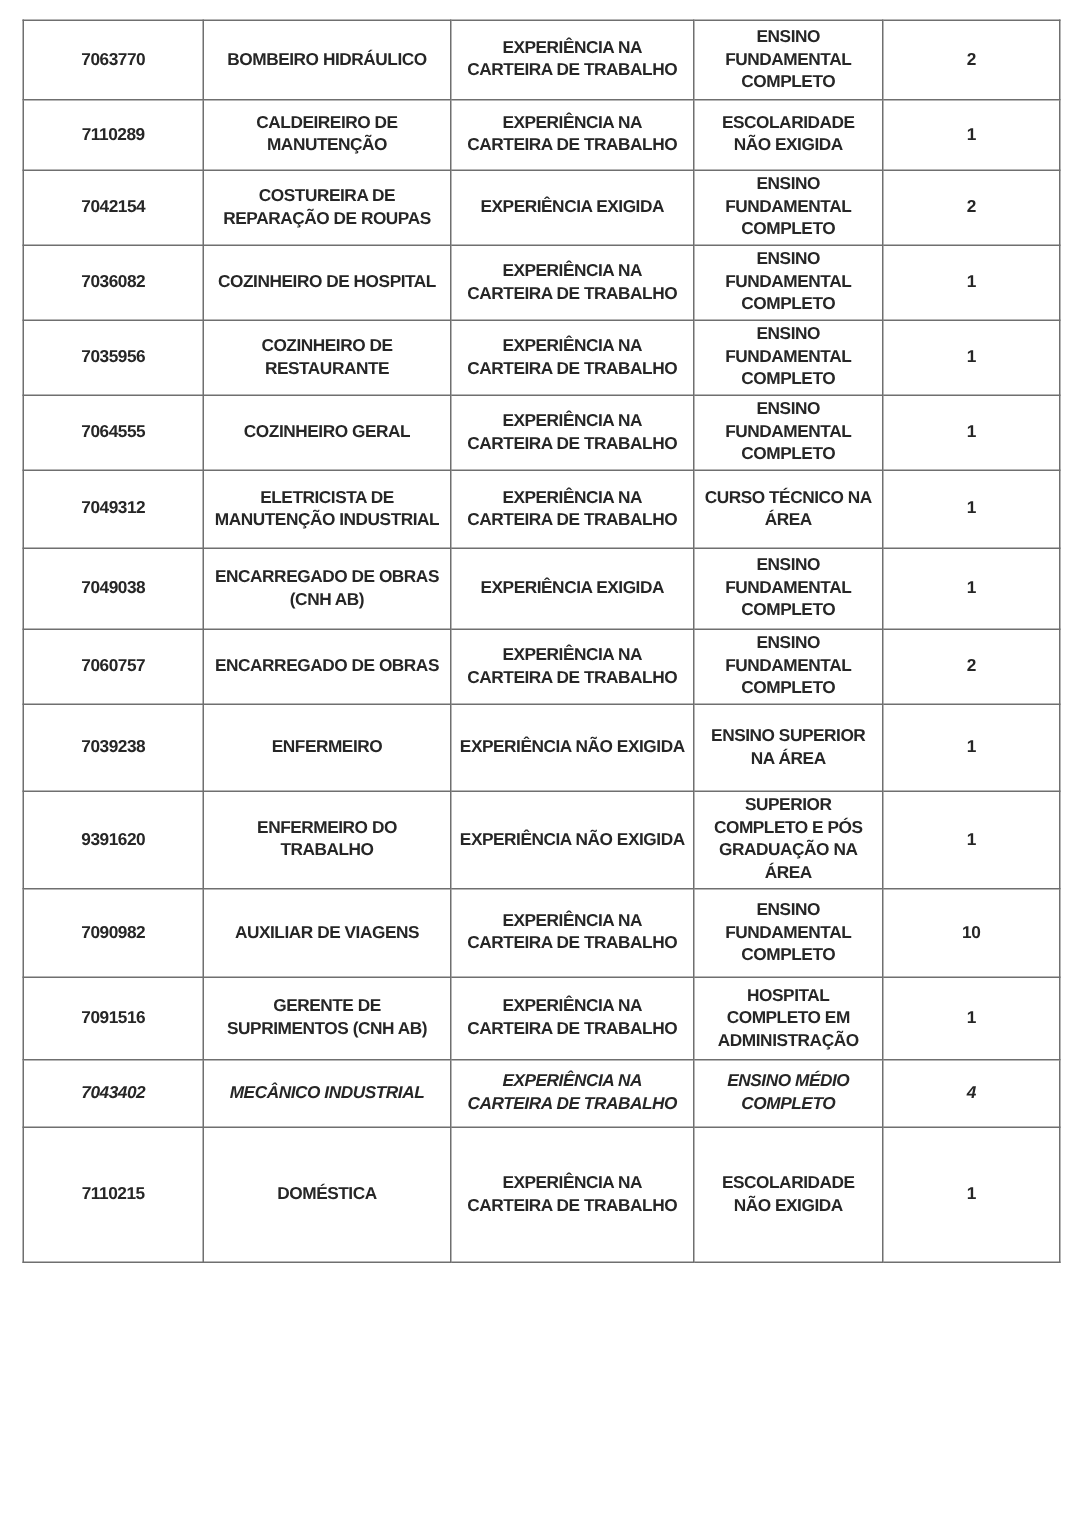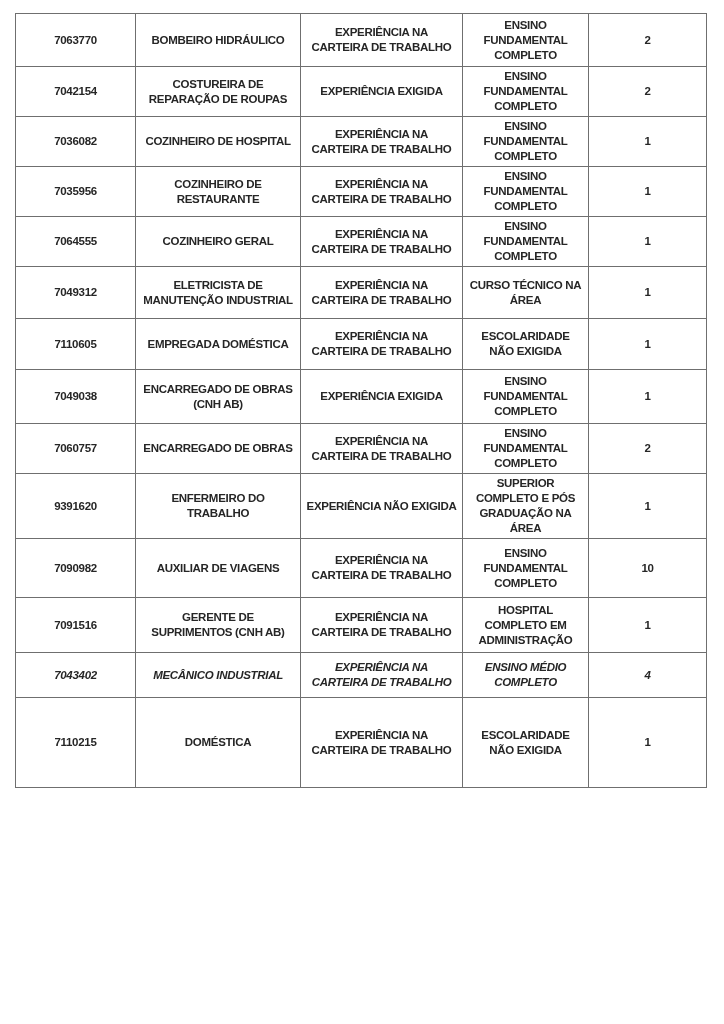--- a/index.html
+++ b/index.html
@@ -49,20 +49,27 @@
       <col style="width:118px">
     </colgroup>
     <tbody>
         <tr style="height: 53px;">
       <td class="col-code">7063770</td>
       <td class="col-job">BOMBEIRO HIDRÁULICO</td>
       <td class="col-exp">EXPERIÊNCIA NA CARTEIRA DE TRABALHO</td>
       <td class="col-edu">ENSINO FUNDAMENTAL COMPLETO</td>
       <td class="col-qty">2</td>
     </tr>
+        <tr style="height: 47px;">
+      <td class="col-code">7110289</td>
+      <td class="col-job">CALDEIREIRO DE MANUTENÇÃO</td>
+      <td class="col-exp">EXPERIÊNCIA NA CARTEIRA DE TRABALHO</td>
+      <td class="col-edu">ESCOLARIDADE NÃO EXIGIDA</td>
+      <td class="col-qty">1</td>
+    </tr>
         <tr style="height: 48px;">
       <td class="col-code">7042154</td>
       <td class="col-job">COSTUREIRA DE REPARAÇÃO DE ROUPAS</td>
       <td class="col-exp">EXPERIÊNCIA EXIGIDA</td>
       <td class="col-edu">ENSINO FUNDAMENTAL COMPLETO</td>
       <td class="col-qty">2</td>
     </tr>
         <tr style="height: 47px;">
       <td class="col-code">7036082</td>
       <td class="col-job">COZINHEIRO DE HOSPITAL</td>
@@ -84,40 +91,40 @@
       <td class="col-edu">ENSINO FUNDAMENTAL COMPLETO</td>
       <td class="col-qty">1</td>
     </tr>
         <tr style="height: 52px;">
       <td class="col-code">7049312</td>
       <td class="col-job">ELETRICISTA DE MANUTENÇÃO INDUSTRIAL</td>
       <td class="col-exp">EXPERIÊNCIA NA CARTEIRA DE TRABALHO</td>
       <td class="col-edu">CURSO TÉCNICO NA ÁREA</td>
       <td class="col-qty">1</td>
     </tr>
-        <tr style="height: 51px;">
-      <td class="col-code">7110605</td>
-      <td class="col-job">EMPREGADA DOMÉSTICA</td>
-      <td class="col-exp">EXPERIÊNCIA NA CARTEIRA DE TRABALHO</td>
-      <td class="col-edu">ESCOLARIDADE NÃO EXIGIDA</td>
-      <td class="col-qty">1</td>
-    </tr>
         <tr style="height: 54px;">
       <td class="col-code">7049038</td>
       <td class="col-job">ENCARREGADO DE OBRAS (CNH AB)</td>
       <td class="col-exp">EXPERIÊNCIA EXIGIDA</td>
       <td class="col-edu">ENSINO FUNDAMENTAL COMPLETO</td>
       <td class="col-qty">1</td>
     </tr>
         <tr style="height: 50px;">
       <td class="col-code">7060757</td>
       <td class="col-job">ENCARREGADO DE OBRAS</td>
       <td class="col-exp">EXPERIÊNCIA NA CARTEIRA DE TRABALHO</td>
       <td class="col-edu">ENSINO FUNDAMENTAL COMPLETO</td>
       <td class="col-qty">2</td>
+    </tr>
+        <tr style="height: 58px;">
+      <td class="col-code">7039238</td>
+      <td class="col-job">ENFERMEIRO</td>
+      <td class="col-exp">EXPERIÊNCIA NÃO EXIGIDA</td>
+      <td class="col-edu">ENSINO SUPERIOR NA ÁREA</td>
+      <td class="col-qty">1</td>
     </tr>
         <tr style="height: 61px;">
       <td class="col-code">9391620</td>
       <td class="col-job">ENFERMEIRO DO TRABALHO</td>
       <td class="col-exp">EXPERIÊNCIA NÃO EXIGIDA</td>
       <td class="col-edu">SUPERIOR COMPLETO E PÓS GRADUAÇÃO NA ÁREA</td>
       <td class="col-qty">1</td>
     </tr>
         <tr style="height: 59px;">
       <td class="col-code">7090982</td>

